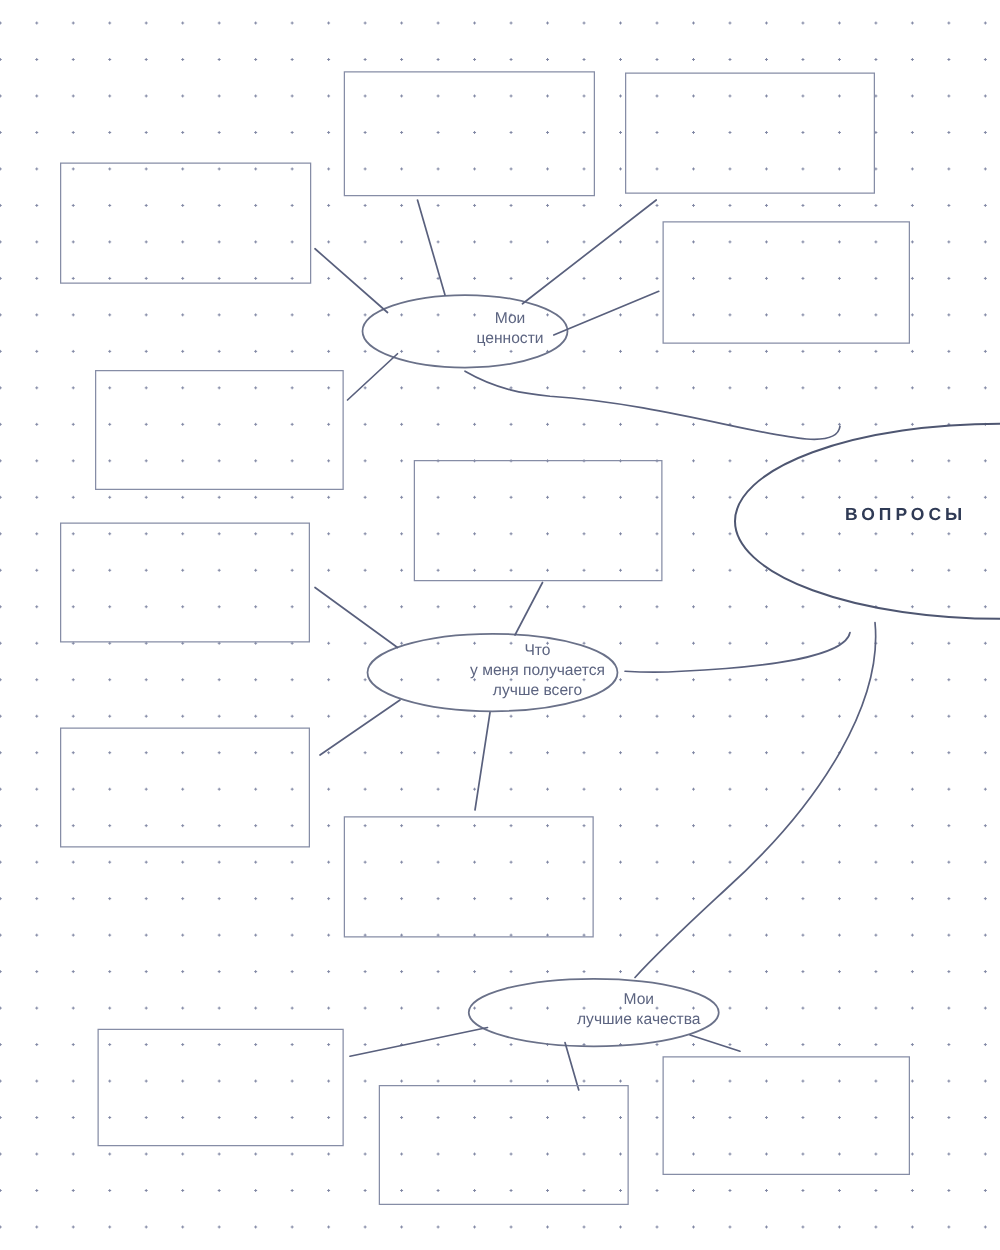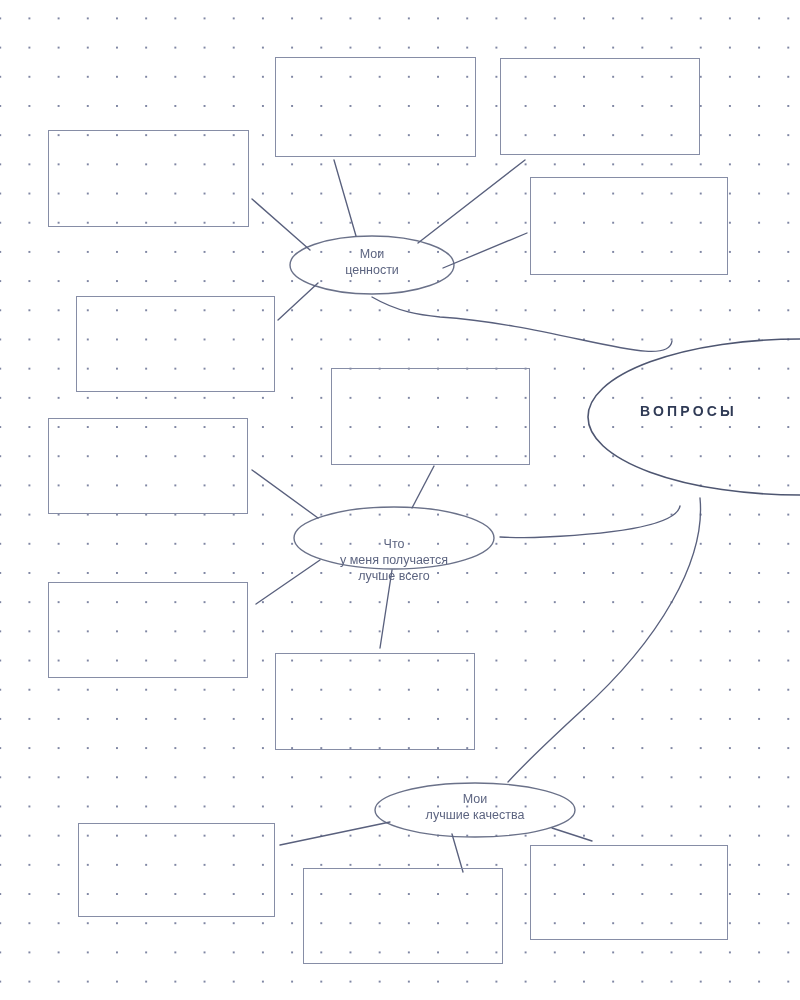--- a/index.html
+++ b/index.html
@@ -33,20 +33,21 @@
     box-sizing: border-box;
     background: transparent;
   }
   .node-label {
     position: absolute;
     color: #5c6480;
     text-align: center;
     line-height: 1.28;
     white-space: pre-line;
     pointer-events: none;
+    padding-left: 36px;
   }
   .label-small {
     font-size: 12.5px;
   }
   .label-hub {
     font-size: 14px;
     font-weight: bold;
     letter-spacing: 3.2px;
     color: #2f3a55;
   }
@@ -110,21 +111,21 @@
   <div class="node-box" style="left:48px;  top:582px; width:200px; height:96px;"></div>
   <div class="node-box" style="left:275px; top:653px; width:200px; height:97px;"></div>
 
   <div class="node-box" style="left:78px;  top:823px; width:197px; height:94px;"></div>
   <div class="node-box" style="left:303px; top:868px; width:200px; height:96px;"></div>
   <div class="node-box" style="left:530px; top:845px; width:198px; height:95px;"></div>
 
   <div class="node-label label-small" style="left:292px; top:246px; width:160px;">Мои
 ценности</div>
 
-  <div class="node-label label-small" style="left:294px; top:536px; width:200px;">Что
+  <div class="node-label label-small" style="left:294px; top:512px; width:200px;">Что
 у меня получается
 лучше всего</div>
 
   <div class="node-label label-small" style="left:375px; top:791px; width:200px;">Мои
 лучшие качества</div>
 
   <div class="node-label label-hub" style="left:640px; top:403px; width:200px; text-align:left;">ВОПРОСЫ</div>
 
 </div>
 

